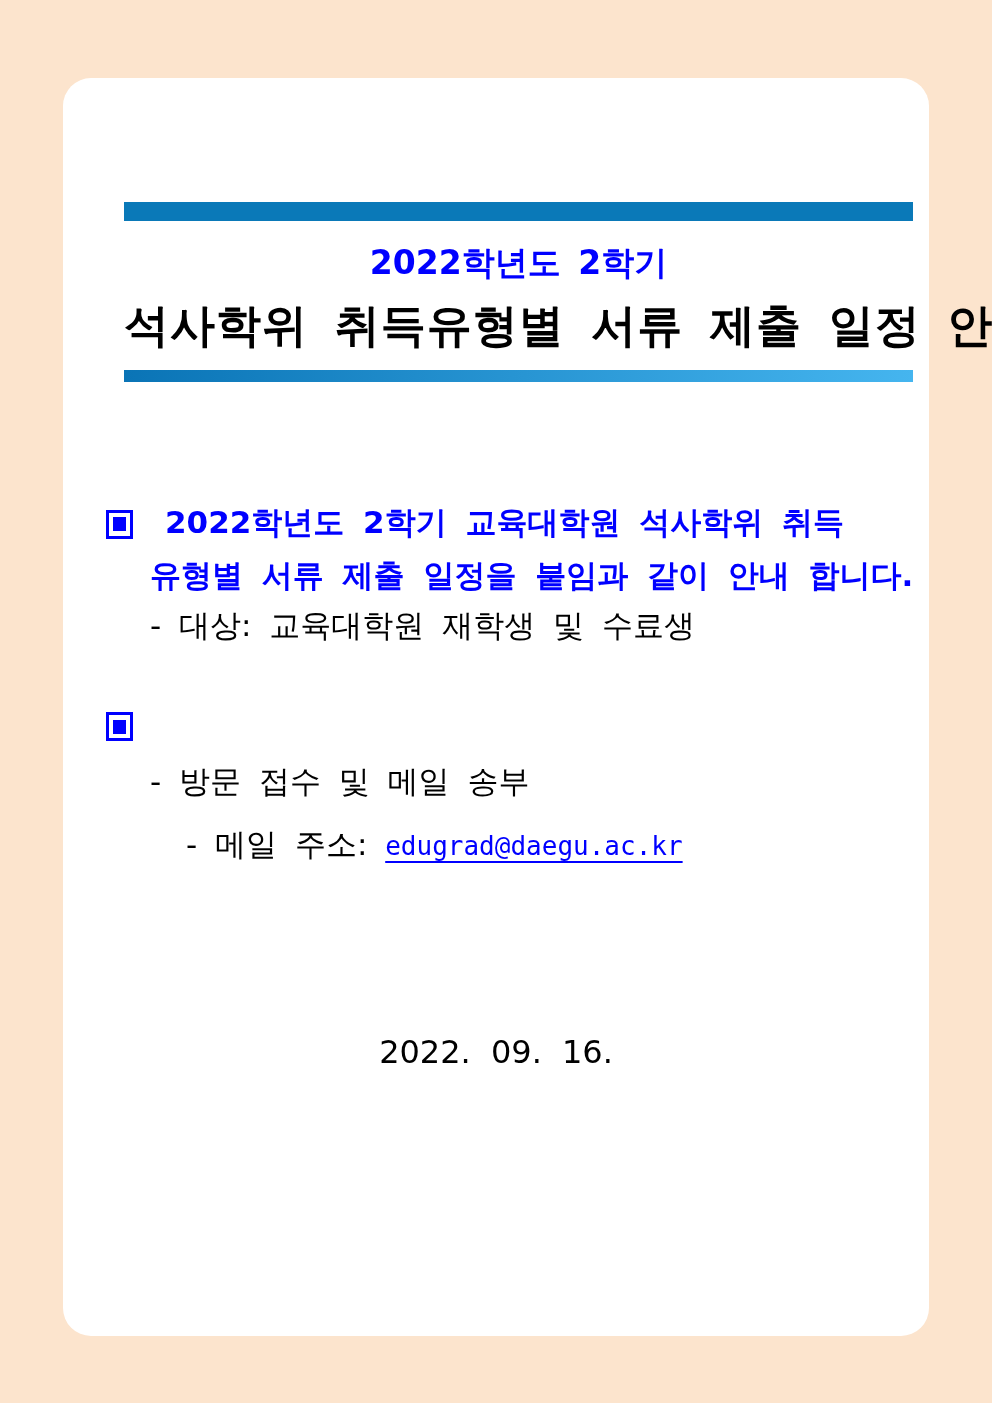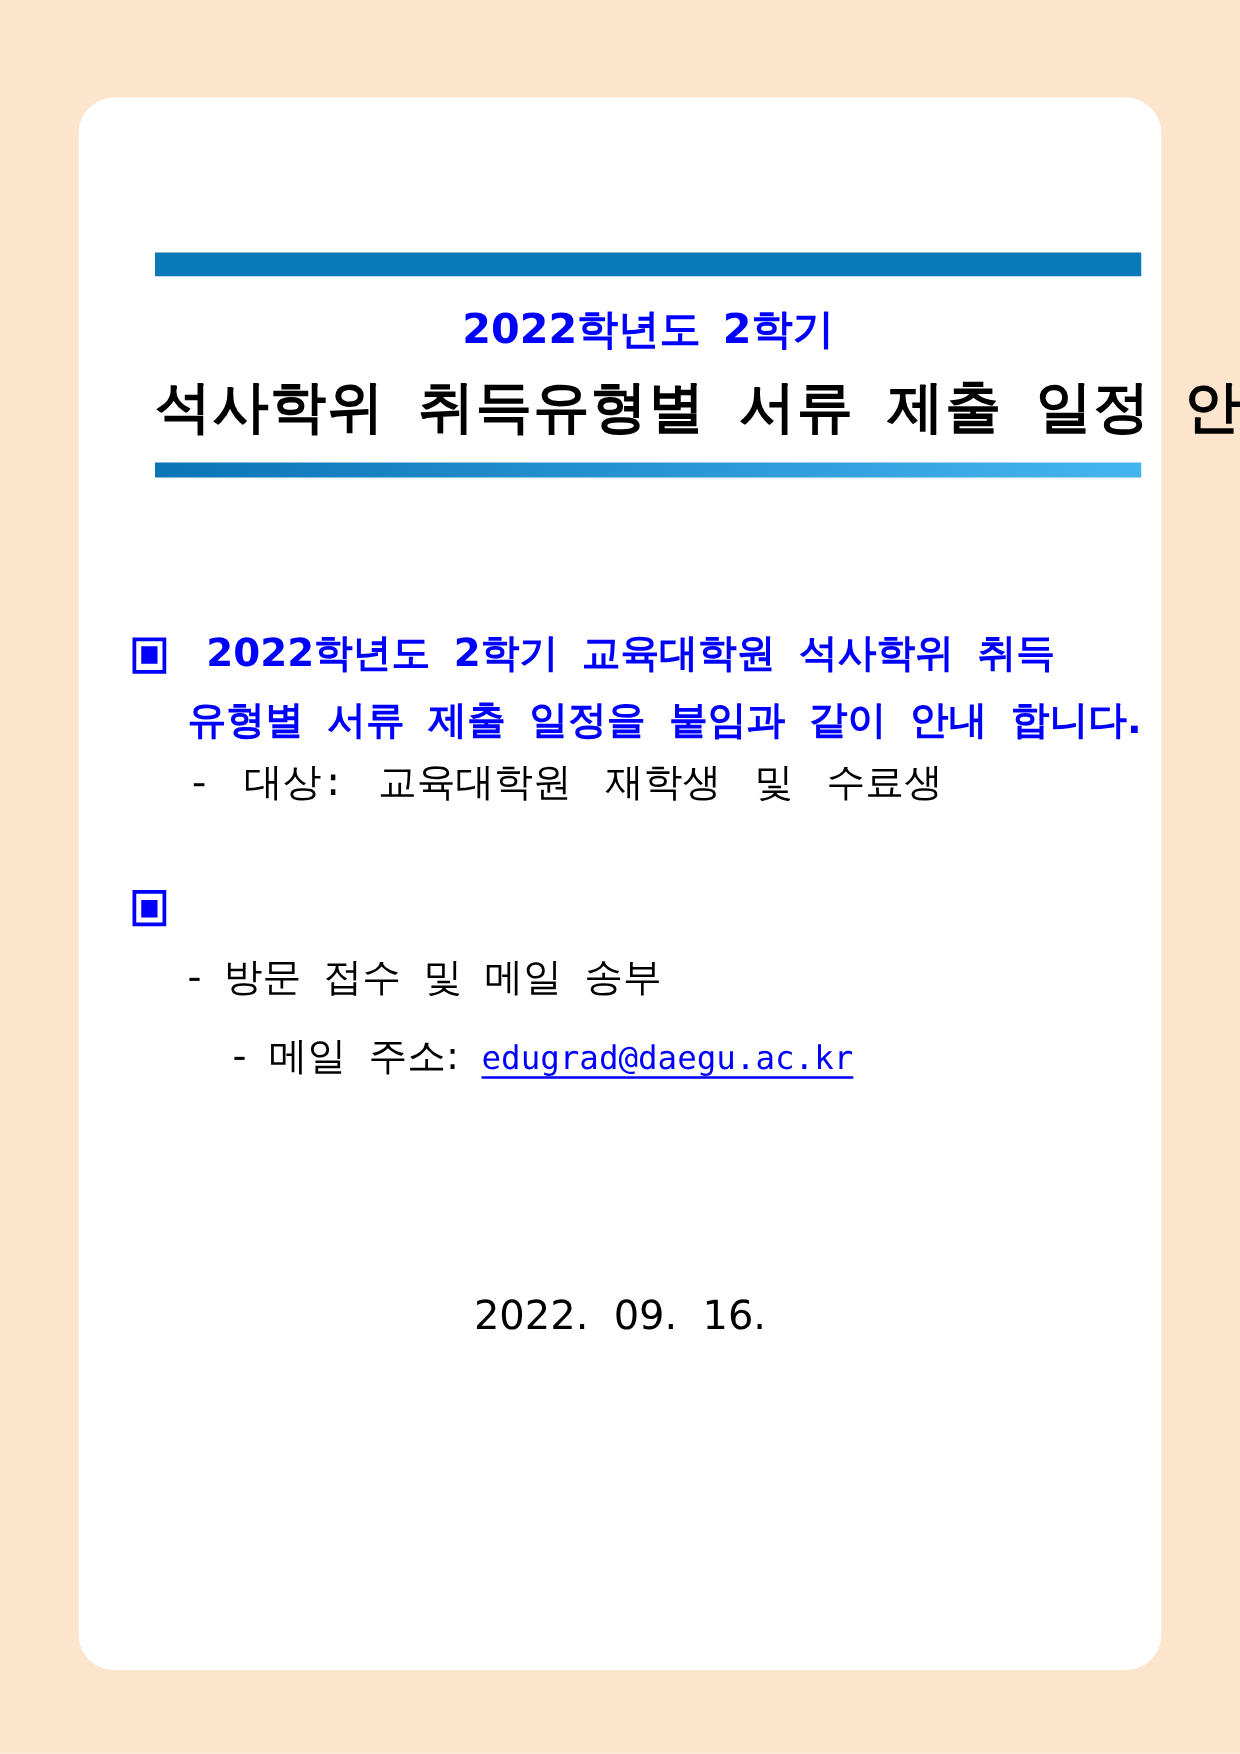--- a/index.html
+++ b/index.html
@@ -166,21 +166,21 @@
       <div class="gradient-bar"></div>
     </div>
 
     <div class="section-row" style="top: 424px;">
       <span class="bullet"></span>
       <span class="section-heading">2022학년도 2학기 교육대학원 석사학위 취득</span>
     </div>
 
     <div class="body-line blue-cont" style="top: 477px; text-align: center;">유형별 서류 제출 일정을 붙임과 같이 안내 합니다.</div>
 
-    <div class="body-line" style="top: 527px; font-family: Liberation Mono, monospace;">- 대상: 교육대학원 재학생 및 수료생</div>
+    <div class="body-line" style="top: 527px;">- 대상: 교육대학원 재학생 및 수료생</div>
 
     <div class="section-row" style="top: 632px;">
       <span class="bullet"></span>
     </div>
 
     <div class="body-line" style="top: 683px;">- 방문 접수 및 메일 송부</div>
 
     <div class="body-line" style="top: 746px; margin-left: 36px;">
       <span>- 메일 주소:</span>
       <a class="email-link">edugrad@daegu.ac.kr</a>

